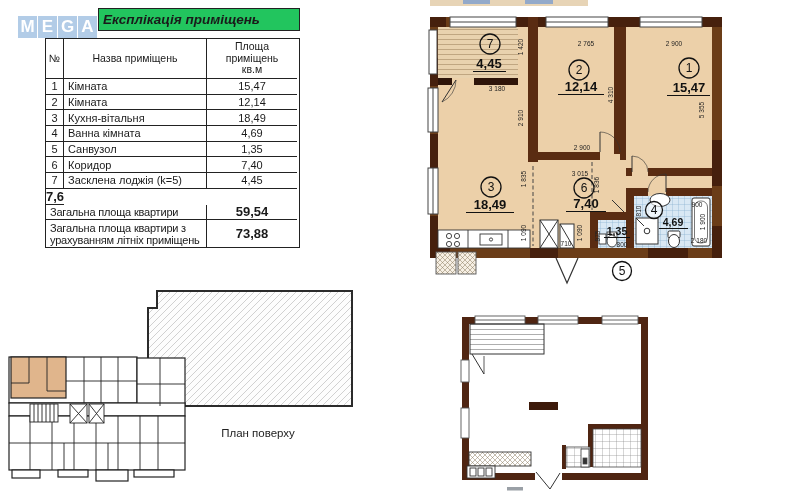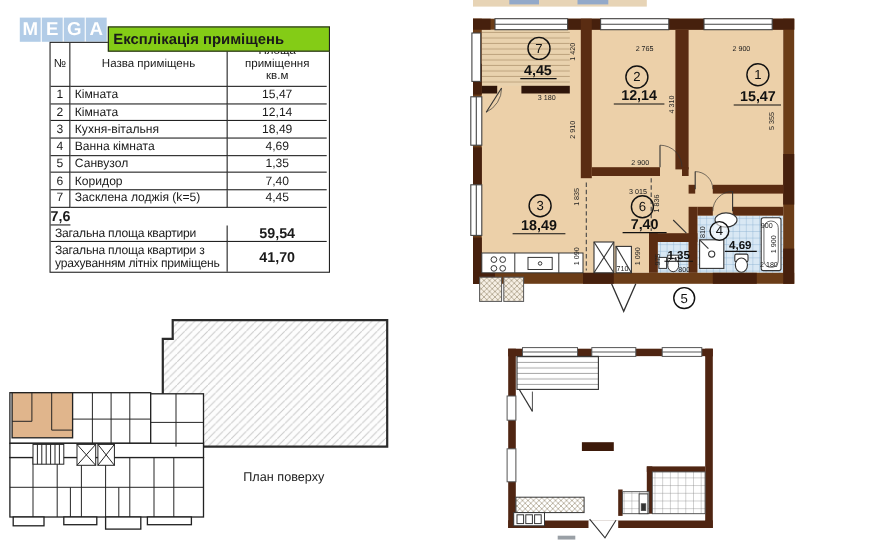--- a/index.html
+++ b/index.html
@@ -3,23 +3,23 @@
 <meta charset="utf-8">
 <style>
   html,body{margin:0;padding:0;}
   body{width:800px;height:498px;background:#fff;position:relative;overflow:hidden;
        font-family:"Liberation Sans",sans-serif;color:#1a1a1a;}
   
   .logo{position:absolute;left:18px;top:16px;display:flex;gap:1px;}
   .logo .tile{width:19px;height:22px;background:#aac7e5;opacity:.9;color:#fff;
       font-weight:bold;font-size:17px;line-height:22px;text-align:center;}
   
-  .expl-title{position:absolute;left:98px;top:24px;width:196px;height:21px;
-      border:1.5px solid #222;background:#84cc16;font-size:13.5px;font-weight:bold;
-      line-height:21px;padding-left:4px;z-index:3;}
+  .expl-title{position:absolute;left:98px;top:8px;width:196px;height:21px;
+      border:1.5px solid #222;background:#22c55e;font-size:13.5px;font-weight:bold;
+      line-height:21px;padding-left:4px;z-index:3;font-style:italic;}
   .expl{position:absolute;left:45px;top:38px;width:253px;border:1.5px solid #222;
       display:grid;grid-template-columns:18px 143px 90px;
       grid-template-rows:40px repeat(7,15.7px) 15.7px 15.7px 27px;background:#fff;z-index:2;}
   .expl>div{border-right:1px solid #222;border-bottom:1px solid #222;
       font-size:11px;display:flex;align-items:center;overflow:hidden;}
   .expl>div:nth-child(3n){border-right:none;}
   .expl .hd{justify-content:center;text-align:center;font-size:10.5px;white-space:pre-line;line-height:11.5px;}
   .expl .cnum{justify-content:center;}
   .expl .cname{padding-left:4px;}
   .expl .carea{justify-content:center;}
@@ -43,21 +43,21 @@
   <div class="tile">E</div>
   <div class="tile">G</div>
   <div class="tile">A</div>
 </div>
 
 <div class="expl-title">Експлікація приміщень</div>
 <div class="expl">
   <div class="hd">№</div>
   <div class="hd">Назва приміщень</div>
   <div class="hd">Площа
-приміщення
+приміщень
 кв.м</div>
 
   <div class="cnum">1</div>
   <div class="cname">Кімната</div>
   <div class="carea">15,47</div>
 
   <div class="cnum">2</div>
   <div class="cname">Кімната</div>
   <div class="carea">12,14</div>
 
@@ -79,21 +79,21 @@
 
   <div class="cnum">7</div>
   <div class="cname">Засклена лоджія (k=5)</div>
   <div class="carea">4,45</div>
 
   <div class="tarea">27,61</div>
   <div class="tname">Загальна площа квартири</div>
   <div class="tarea">59,54</div>
   <div class="tname lastrow">Загальна площа квартири з
 урахуванням літніх приміщень</div>
-  <div class="tarea lastrow">41,70</div>
+  <div class="tarea lastrow">73,88</div>
 </div>
 
 <svg style="left:420px;top:0;" width="320" height="292" viewBox="420 0 320 292">
   <defs>
     <pattern id="tileBlue" width="6" height="6" patternUnits="userSpaceOnUse">
       <rect width="6" height="6" fill="#d9e8f4"></rect>
         <path d="M0 0H6M0 0V6" stroke="#86aecf" stroke-width="0.7"></path>
     </pattern>
     <pattern id="loggiaTan" width="6" height="5" patternUnits="userSpaceOnUse">
       <rect width="6" height="5" fill="#e9d2ae"></rect>

